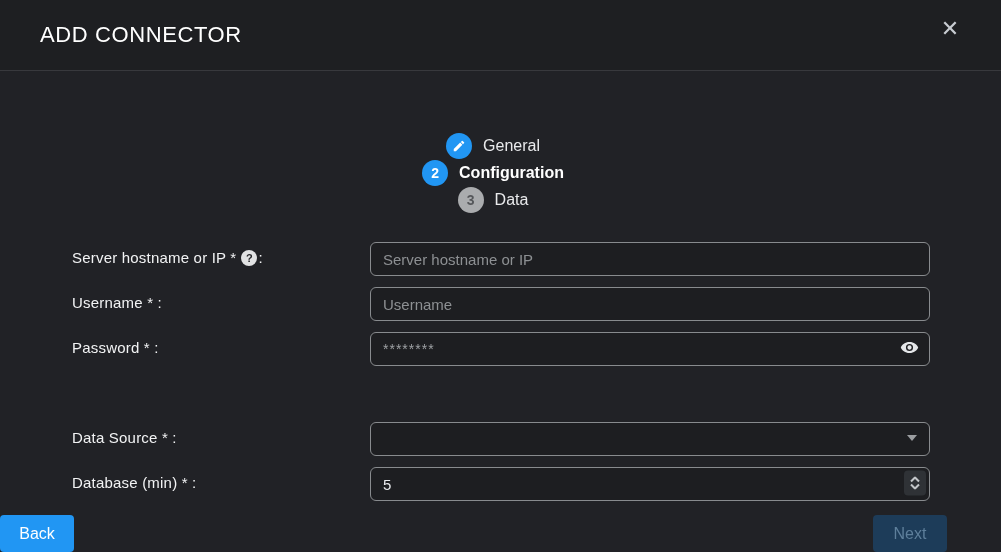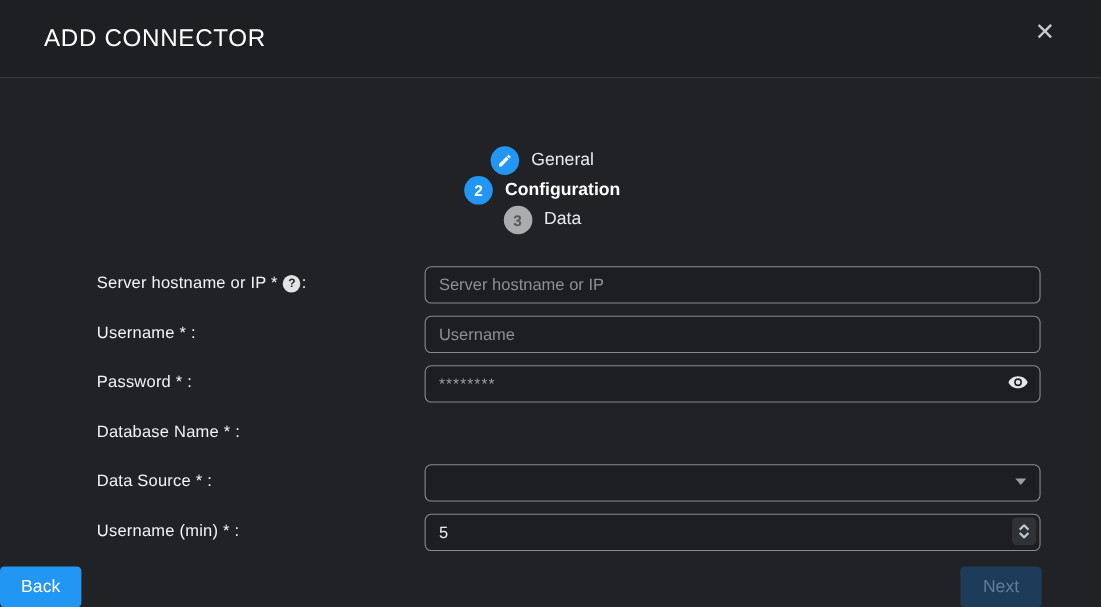--- a/index.html
+++ b/index.html
@@ -53,21 +53,21 @@
     font-size:14px; font-weight:700;
   }
   .step-circle.done, .step-circle.active { background:#2196f3; color:#ffffff; }
   .step-circle.pending { background:#aaacae; color:#55575a; }
   .step-circle svg { width:14px; height:14px; fill:#ffffff; }
   .step-label { font-size:16px; color:#e9eaec; }
   .step-label.active { font-weight:700; color:#ffffff; }
   .step-line { flex:1 1 auto; height:1px; background:#3b3d40; margin:0 16px; }
 
   
-  .form-area { margin-top:29px;margin-left:16px; }
+  .form-area { margin-top:29px; }
   .form-row {
     display:flex; align-items:center;
     margin:0 0 14px 72px;
     height:31px;
   }
   .field-label {
     width:298px;
     color:#f2f3f4;
     font-size:15px;
     display:flex; align-items:center;
@@ -202,33 +202,32 @@
         <input type="text" class="password-input" value="********" style="">
         <div class="eye-btn">
           <svg viewBox="0 0 24 24">
               <path d="M12 5C6.5 5 2.2 8.4 1 12c1.2 3.6 5.5 7 11 7s9.8-3.4 11-7c-1.2-3.6-5.5-7-11-7zm0 11.5A4.5 4.5 0 1 1 12 7.5a4.5 4.5 0 0 1 0 9zm0-7.2a2.7 2.7 0 1 0 0 5.4 2.7 2.7 0 0 0 0-5.4z"></path>
             </svg>
         </div>
       </div>
     </div>
 
     <div class="form-row">
-      <div class="field-label">Database Name * :</div>
     </div>
 
     <div class="form-row">
       <div class="field-label">Data Source * :</div>
       <div class="field-wrap">
         <input type="text" readonly="" value="" style="">
         <div class="caret"></div>
       </div>
     </div>
 
     <div class="form-row">
-      <div class="field-label">Username (min) * :</div>
+      <div class="field-label">Database (min) * :</div>
       <div class="field-wrap">
         <input type="text" value="5" style="">
         <div class="spinner">
           <svg viewBox="0 0 10 6">
               <polyline points="1,5 5,1 9,5"></polyline>
             </svg>
           <svg viewBox="0 0 10 6">
               <polyline points="1,1 5,5 9,1"></polyline>
             </svg>
         </div>

